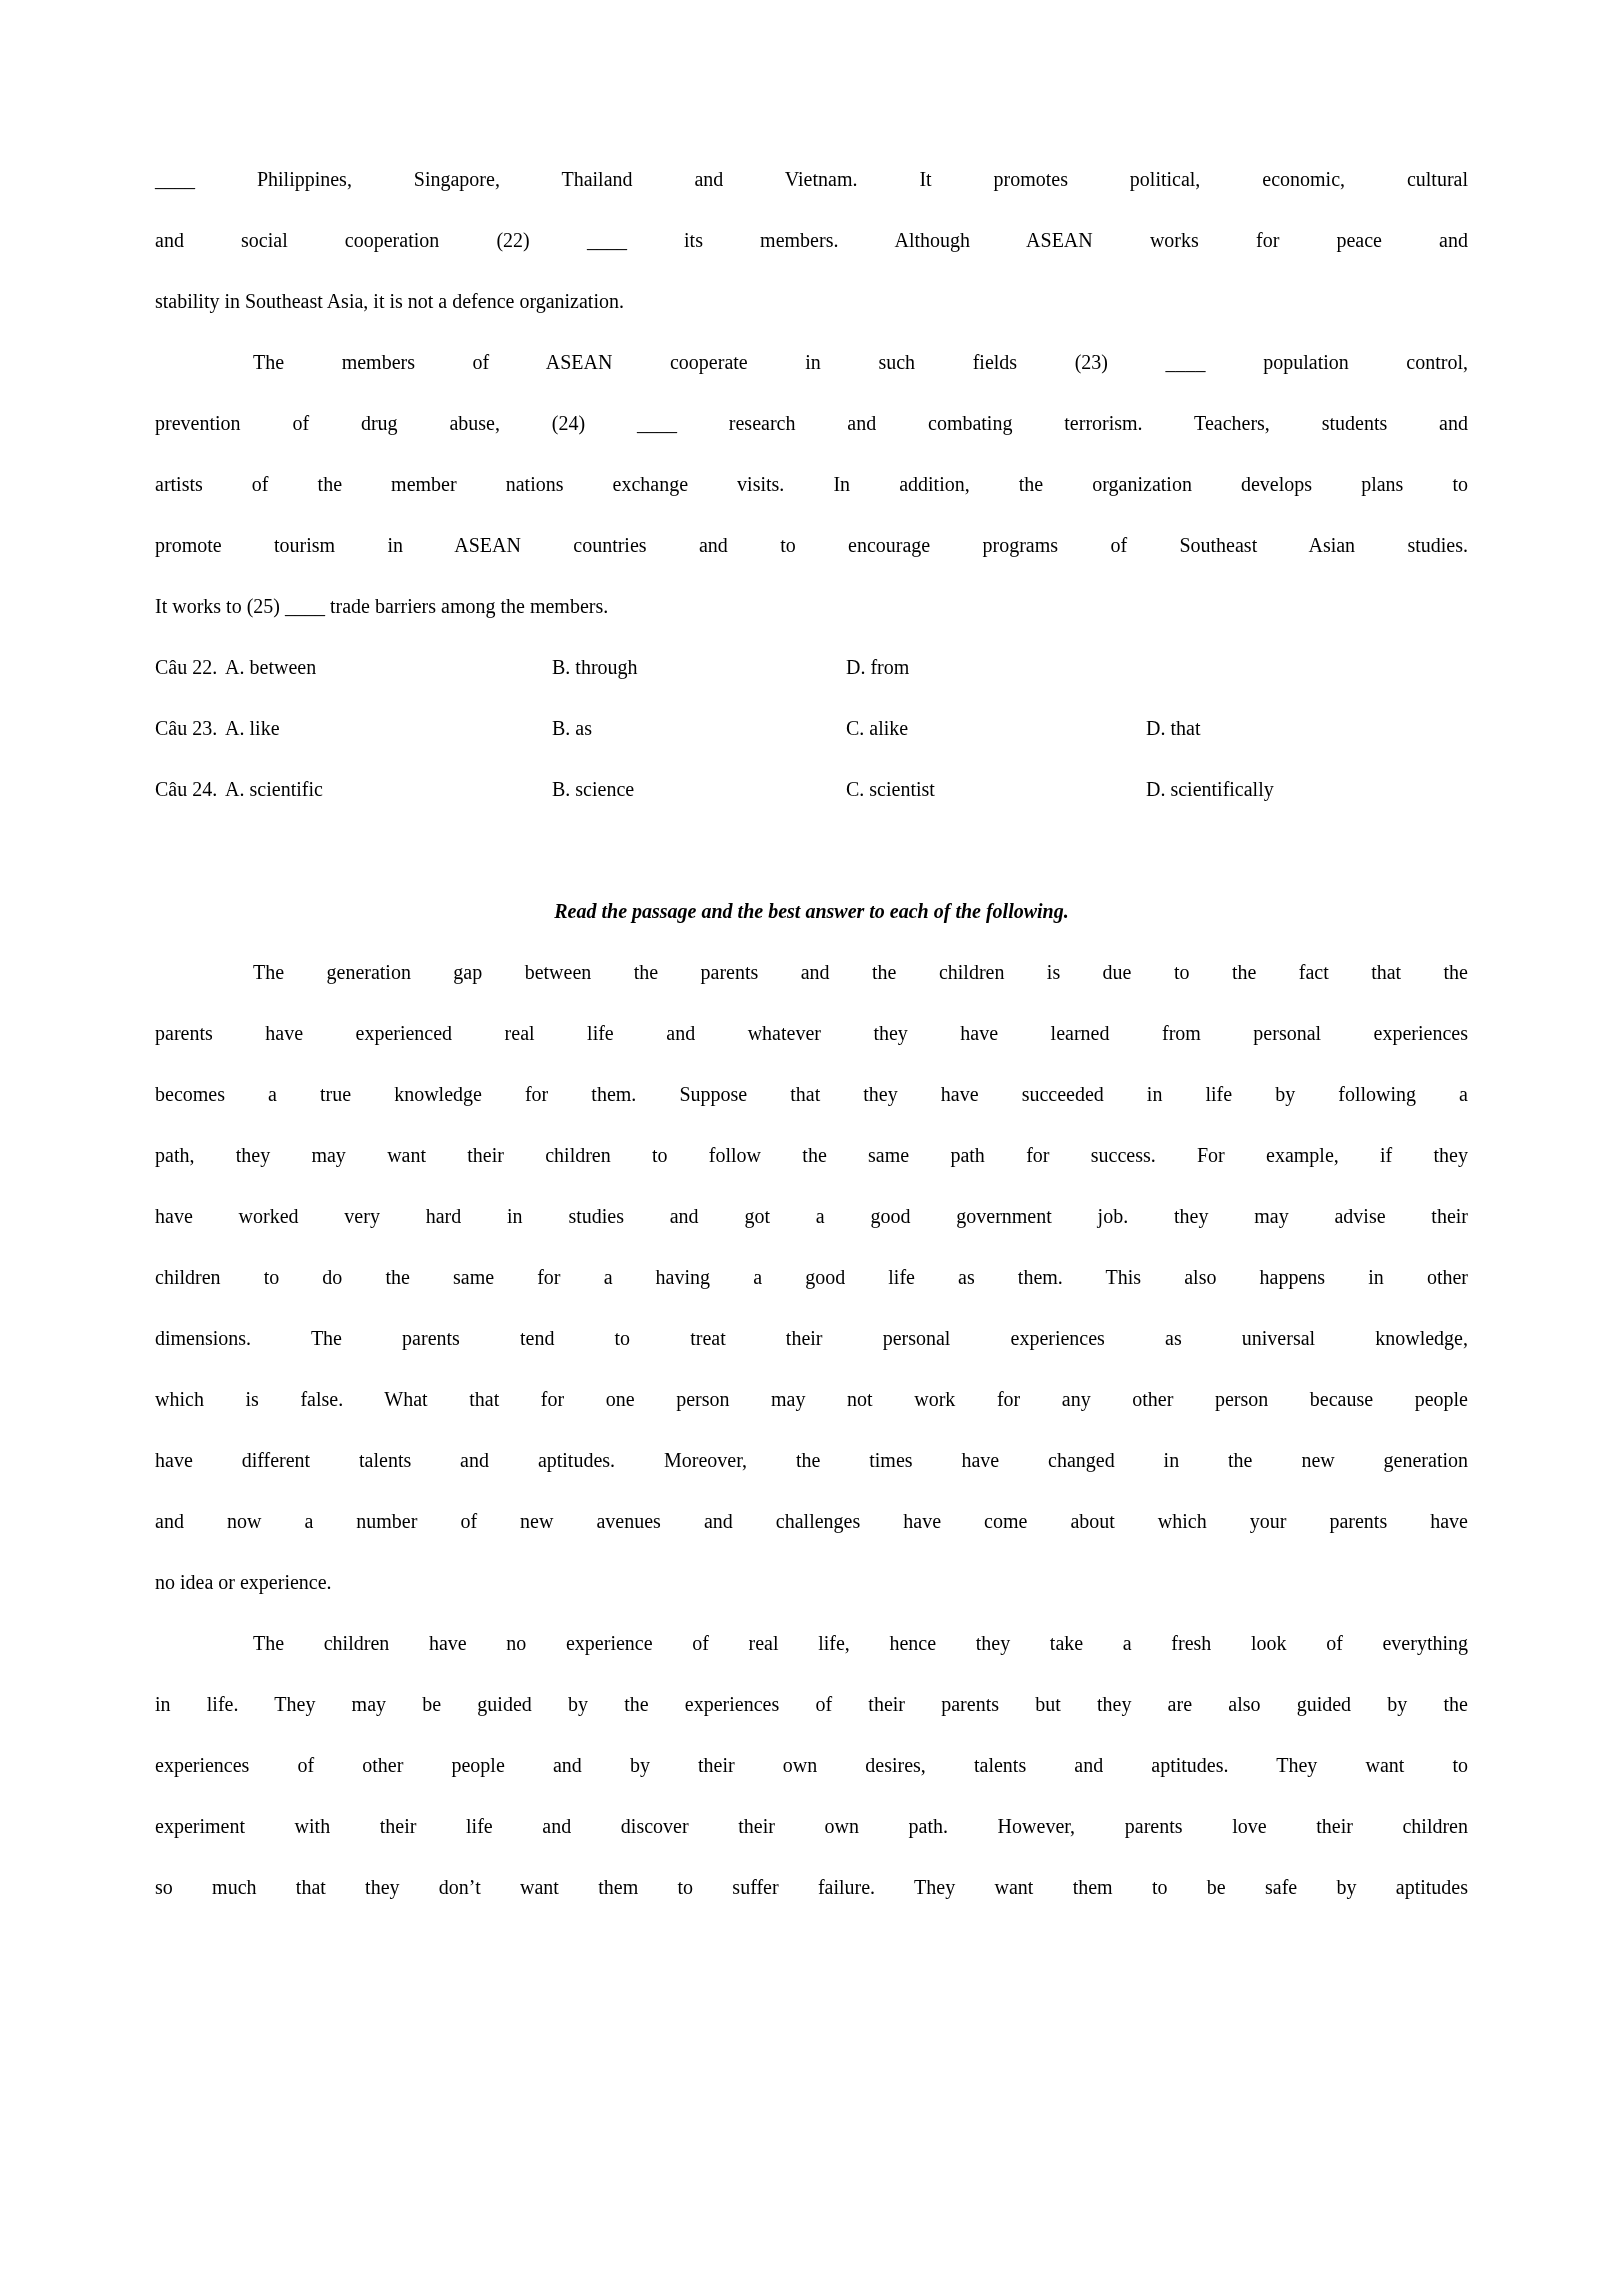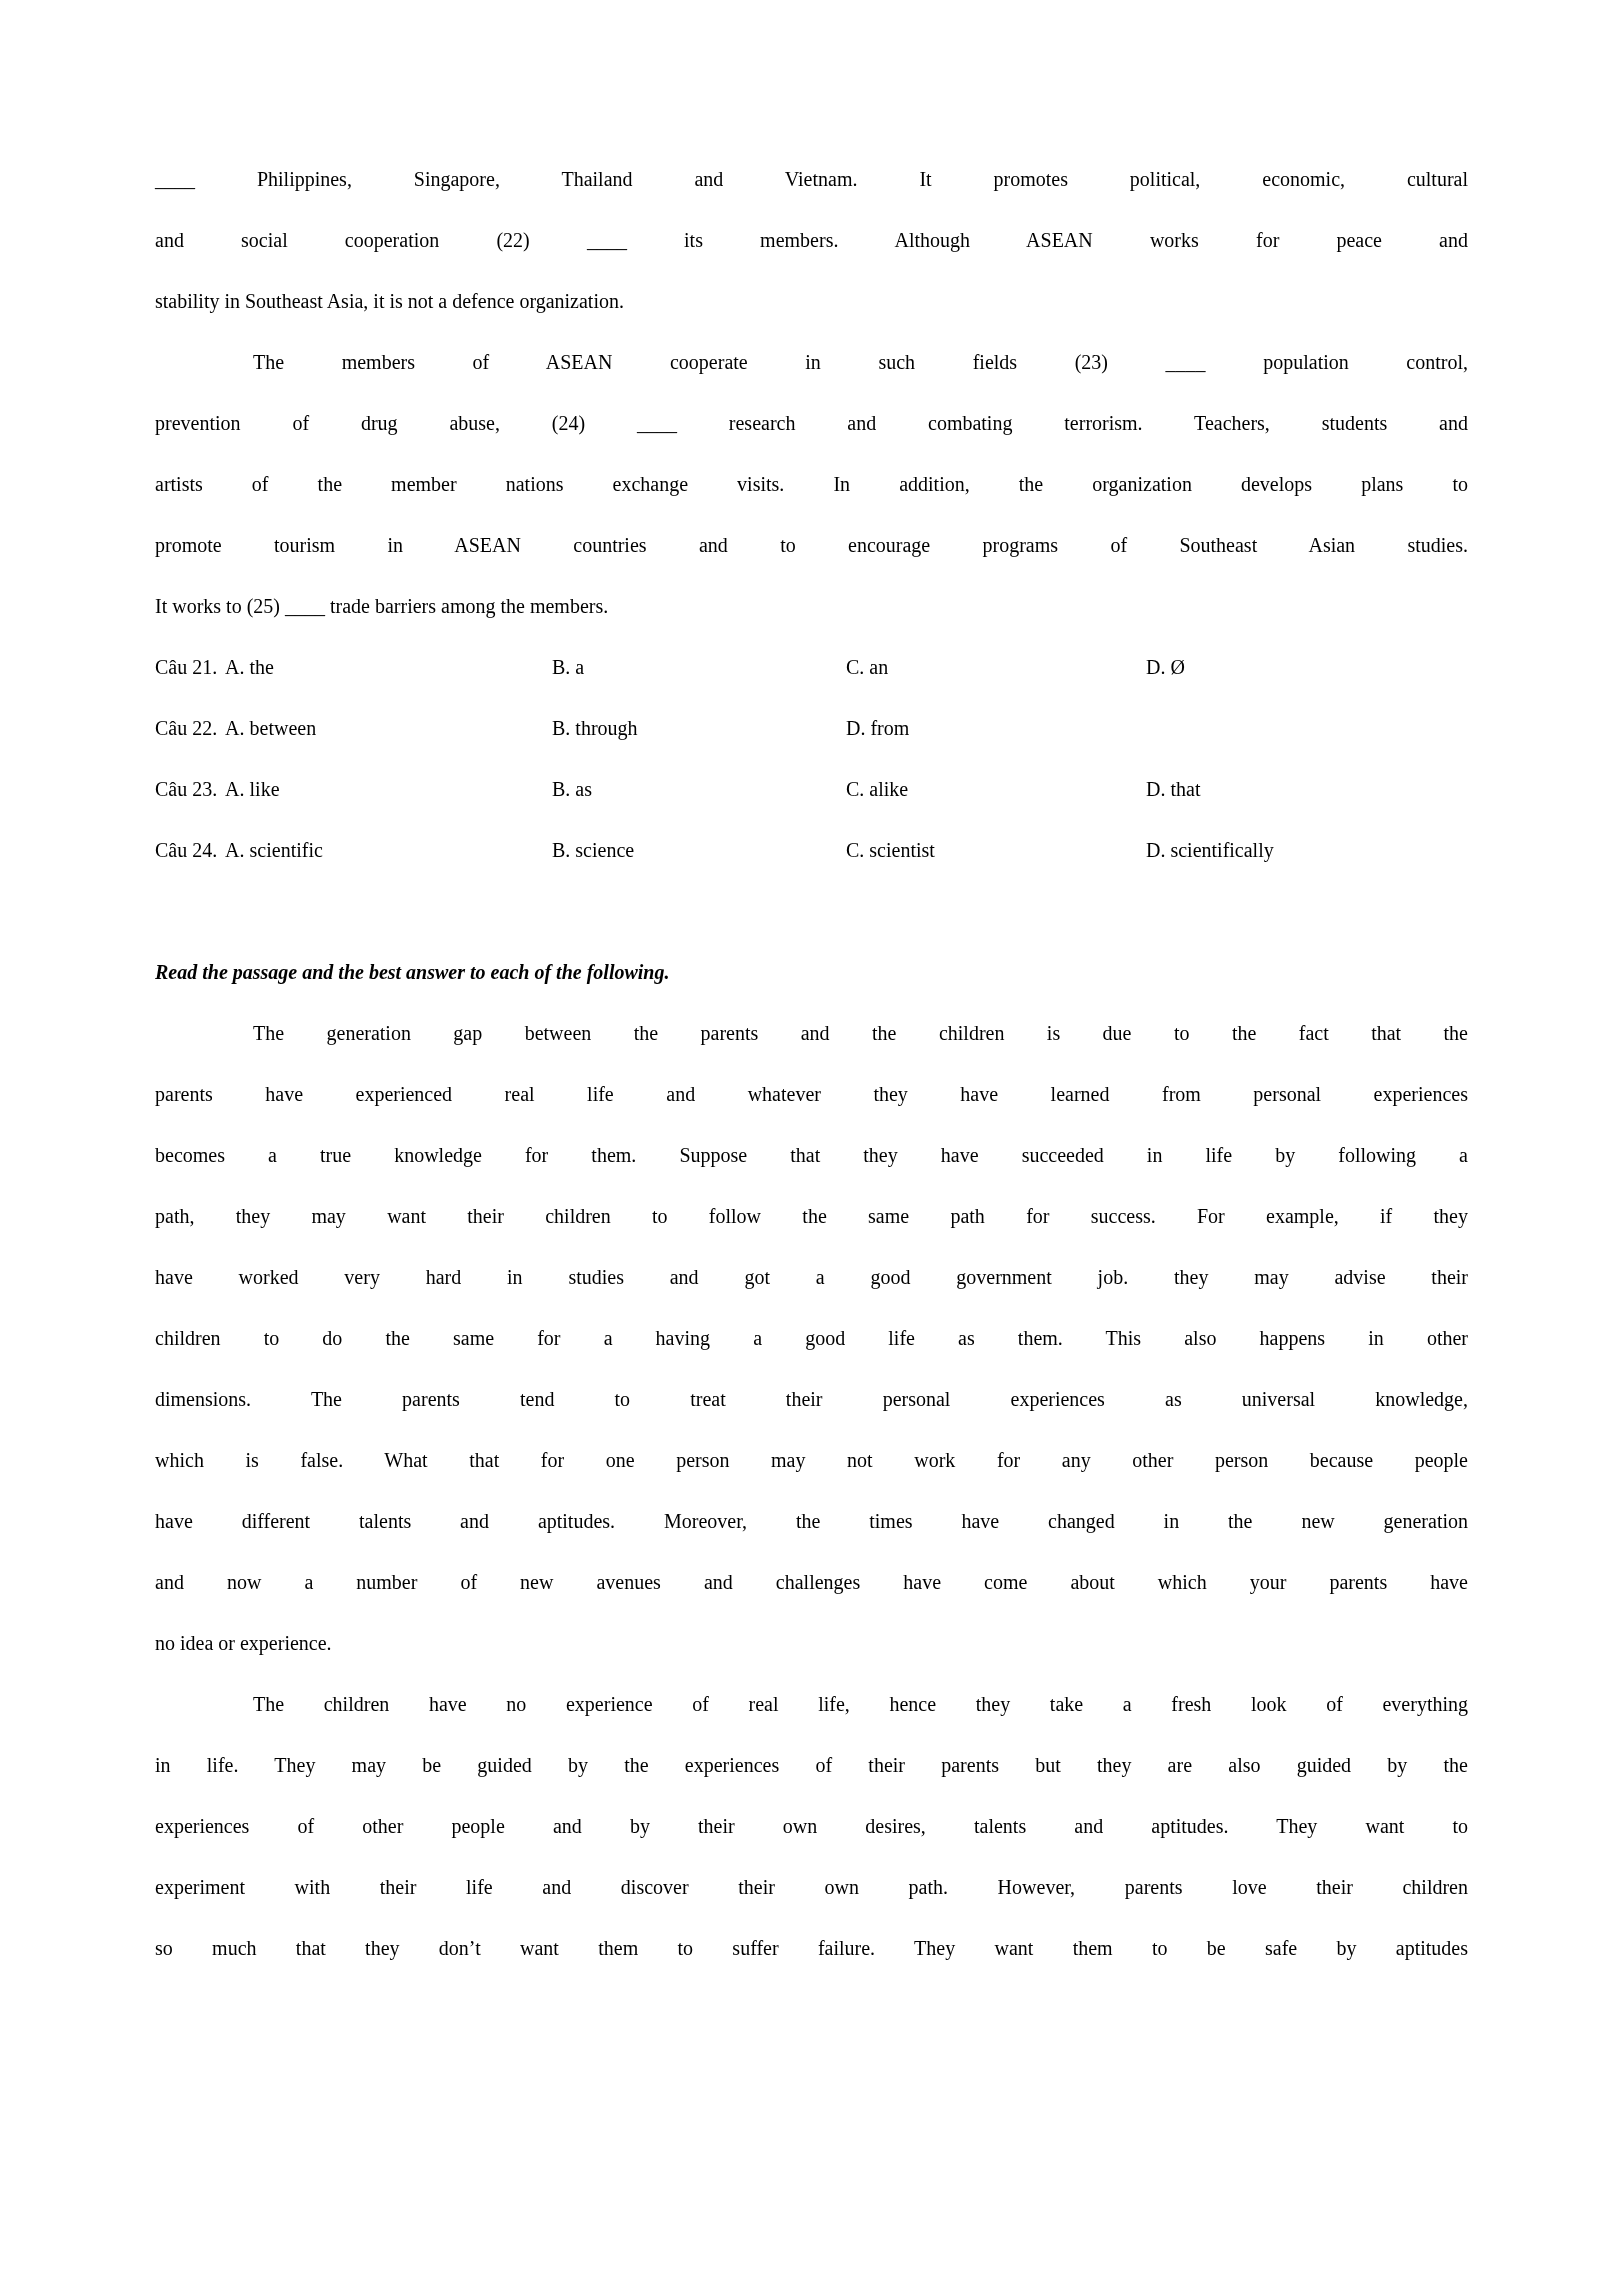--- a/index.html
+++ b/index.html
@@ -34,21 +34,21 @@
     display: grid;
     grid-template-columns: 397px 294px 300px auto;
     width: 100%;
   }
   .q-row .cell { white-space: nowrap; }
   .q-num { margin-right: 7.9px; }
   .section-heading {
     font-weight: bold;
     font-style: italic;
     margin-top: 61px; 
-    text-align: left;
+    text-align: center;
   }
 </style>
 </head>
 <body>
 
 <div class="page">
   <div class="content">
 
     <div class="para">
 
@@ -67,26 +67,20 @@
 
         <div class="line">artists of the member nations exchange visits. In addition, the organization develops plans to</div>
 
         <div class="line">promote tourism in ASEAN countries and to encourage programs of Southeast Asian studies.</div>
 
         <div class="line last">It works to (25) ____ trade barriers among the members.</div>
       </div>
 
     <div class="questions">
 
-        <div class="q-row">
-          <span class="cell c0"><span class="q-num">Câu 21.</span><span>A. the</span></span>
-          <span class="cell">B. a</span>
-          <span class="cell">C. an</span>
-          <span class="cell">D. Ø</span>
-        </div>
 
         <div class="q-row">
           <span class="cell c0"><span class="q-num">Câu 22.</span><span>A. between</span></span>
           <span class="cell">B. through</span>
           <span class="cell">D. from</span>
         </div>
 
         <div class="q-row">
           <span class="cell c0"><span class="q-num">Câu 23.</span><span>A. like</span></span>
           <span class="cell">B. as</span>

